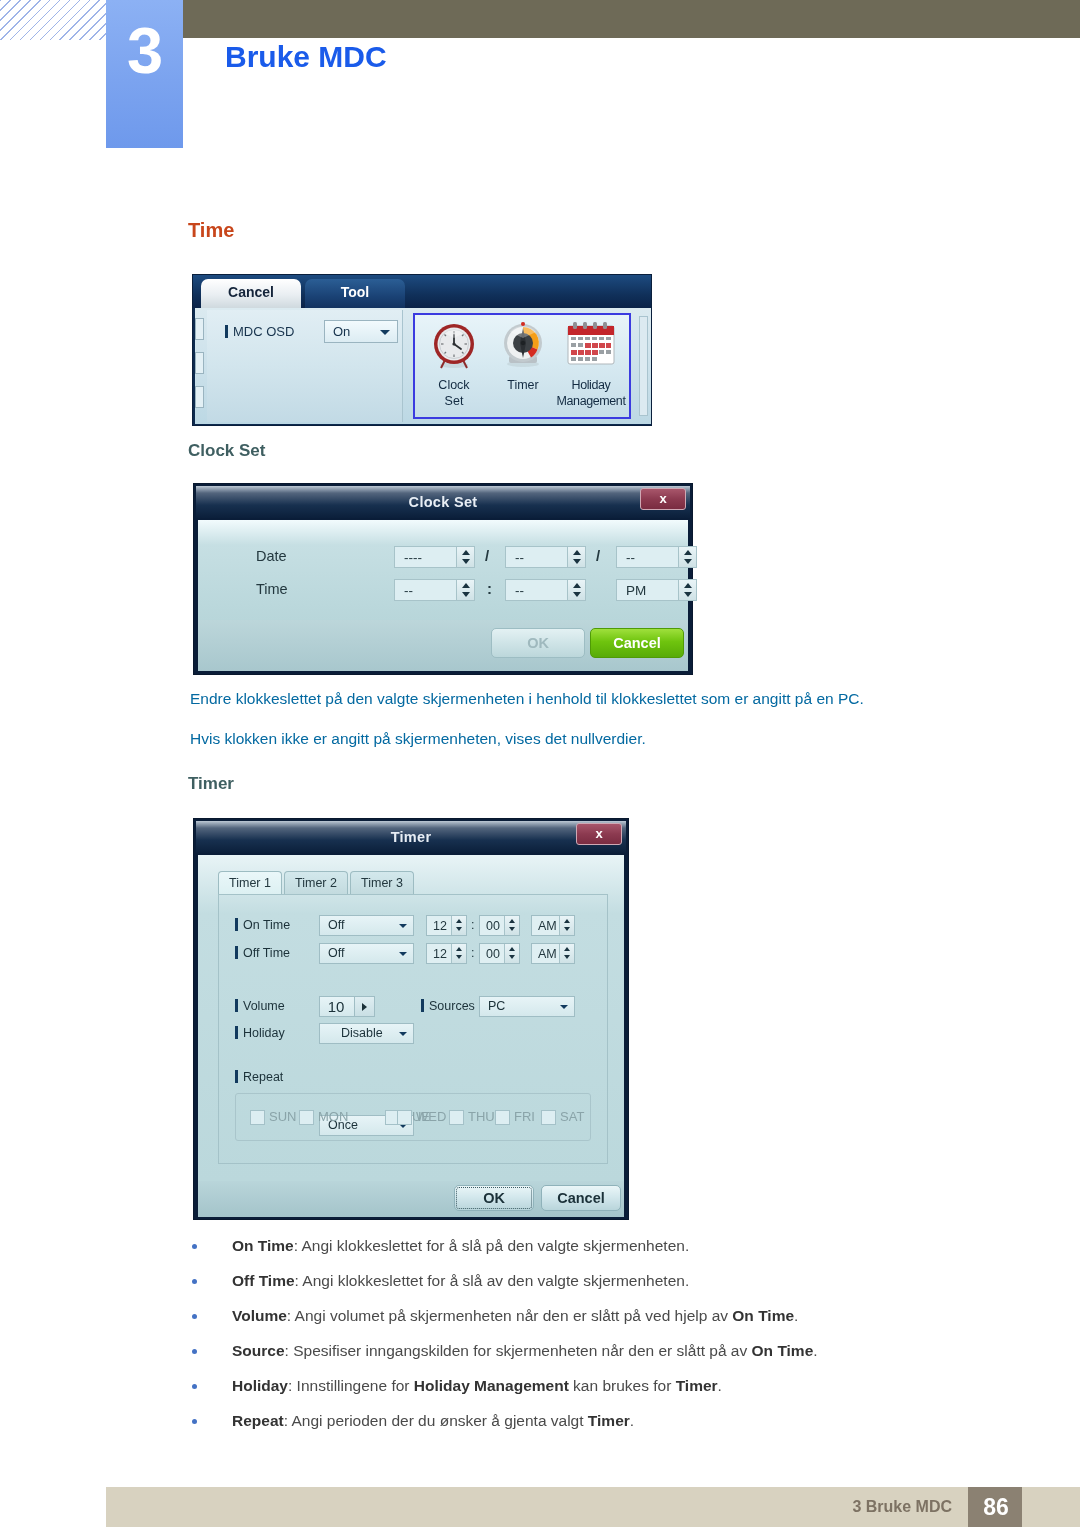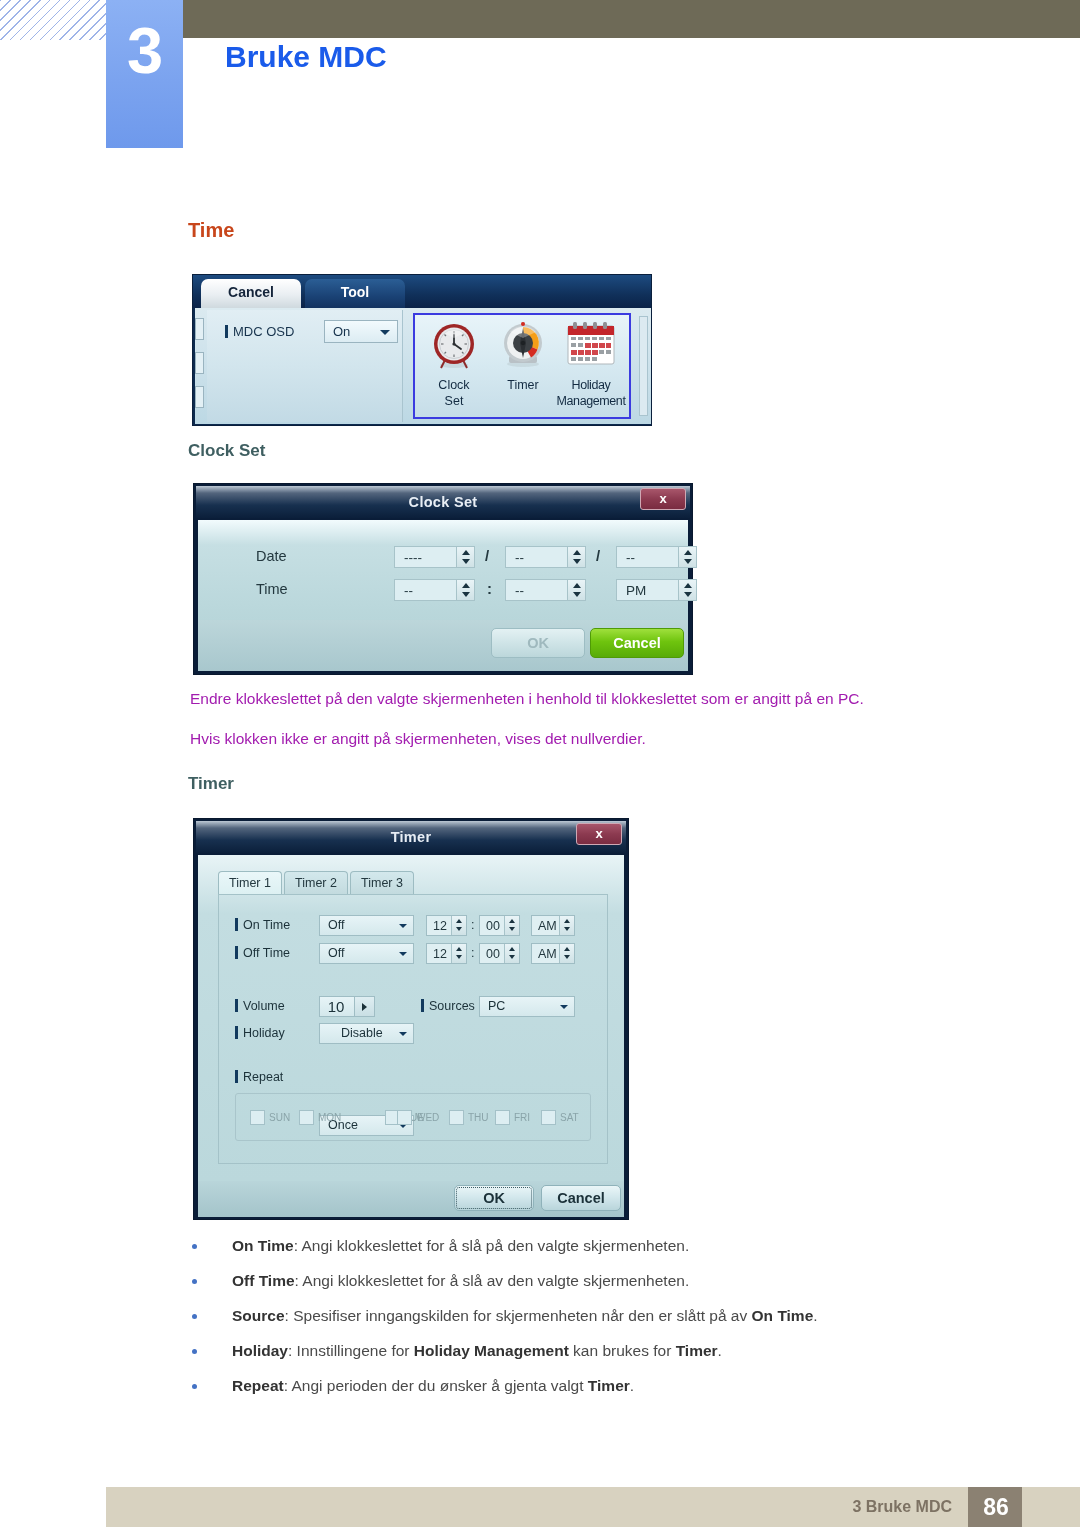--- a/index.html
+++ b/index.html
@@ -72,21 +72,21 @@
     color: #3f5f61;
   }
   .h-clockset { left: 188px; top: 441px; }
   .h-timer    { left: 188px; top: 774px; }
 
   
   .para {
     position: absolute;
     left: 190px;
     font-size: 15.5px;
-    color: #a21caf;
+    color: #0369a1;
     white-space: nowrap;
   }
   .para1 { top: 690px; }
   .para2 { top: 730px; }
 
   
   .bullets {
     position: absolute;
     left: 190px; top: 1232px;
     width: 820px;
@@ -520,21 +520,21 @@
   }
   .day-chk {
     display: inline-block;
     width: 15px; height: 15px;
     background: #ddeef2;
     border: 1px solid #a4c1c8;
     box-sizing: border-box;
     vertical-align: -3px;
   }
   .day-txt {
-    font-size: 10px;
+    font-size: 13px;
     color: #8aa4a9;
     margin-left: 4px;
     vertical-align: 1px;
     margin-top: 40px;
   }
 
   .tm-footer {
     position: absolute;
     left: 4px; top: 362px;
     right: 4px;
@@ -859,20 +859,24 @@
   <div class="bullet-row">
     <span class="bullet-dot"></span>
     <b>On Time</b><span>: Angi klokkeslettet for å slå på den valgte skjermenheten.</span>
   </div>
   <div class="bullet-row">
     <span class="bullet-dot"></span>
     <b>Off Time</b><span>: Angi klokkeslettet for å slå av den valgte skjermenheten.</span>
   </div>
   <div class="bullet-row">
     <span class="bullet-dot"></span>
+    <b>Volume</b><span>: Angi volumet på skjermenheten når den er slått på ved hjelp av </span><b>On Time</b><span>.</span>
+  </div>
+  <div class="bullet-row">
+    <span class="bullet-dot"></span>
     <b>Source</b><span>: Spesifiser inngangskilden for skjermenheten når den er slått på av </span><b>On Time</b><span>.</span>
   </div>
   <div class="bullet-row">
     <span class="bullet-dot"></span>
     <b>Holiday</b><span>: Innstillingene for </span><b>Holiday Management</b><span> kan brukes for </span><b>Timer</b><span>.</span>
   </div>
   <div class="bullet-row">
     <span class="bullet-dot"></span>
     <b>Repeat</b><span>: Angi perioden der du ønsker å gjenta valgt </span><b>Timer</b><span>.</span>
   </div>

